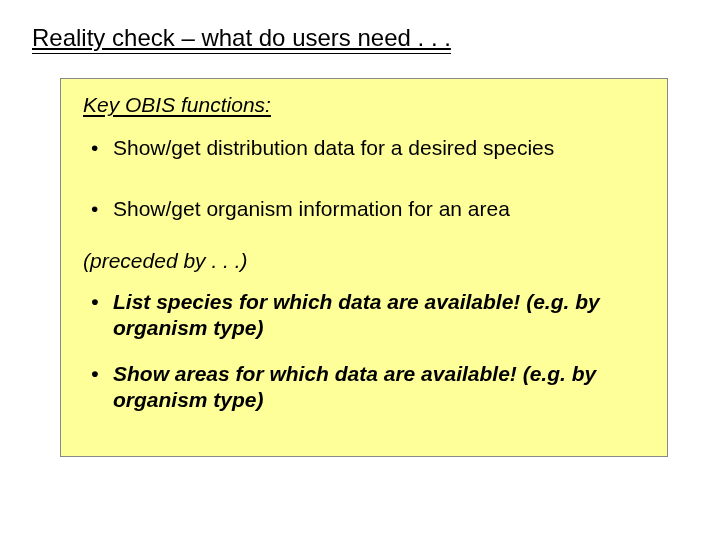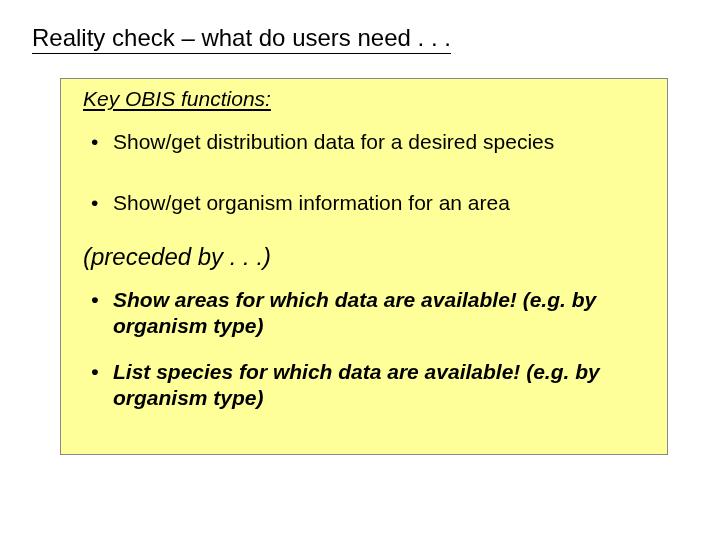--- a/index.html
+++ b/index.html
@@ -9,26 +9,27 @@
     font-family: Arial, Helvetica, sans-serif;
     padding: 24px 32px;
   }
   .title {
     font-size: 24px;
     color: #000;
     border-bottom: 1px solid #000;
     display: inline-block;
     padding-bottom: 1px;
     margin-bottom: 24px;
+    text-decoration: underline;
   }
   .box {
     background: #ffff99;
     border: 1px solid #888;
     margin: 0 20px 0 28px;
-    padding: 8px 22px 16px 22px;
+    padding: 14px 22px 16px 22px;
   }
   .heading {
     font-style: italic;
     font-size: 21px;
     margin-bottom: 18px;
     text-decoration: underline;
     text-underline-offset: 3px;
   }
   ul.items {
     list-style: none;
@@ -45,21 +46,21 @@
   ul.items li:last-child { margin-bottom: 0; }
   ul.items li::before {
     content: "•";
     position: absolute;
     left: 8px;
     top: 0;
     font-size: 21px;
   }
   .subhead {
     font-style: italic;
-    font-size: 24px;
+    font-size: 21px;
     margin: 10px 0 16px 0;
   }
   ul.bolditems li {
     font-weight: bold;
     font-style: italic;
     margin-bottom: 20px;
   }
   ul.bolditems li:last-child { margin-bottom: 6px; }
 </style>
 </head>
@@ -73,19 +74,19 @@
   <div class="heading">Key OBIS functions:</div>
 
   <ul class="items">
     <li>Show/get distribution data for a desired species</li>
     <li>Show/get organism information for an area</li>
   </ul>
 
   <div class="subhead">(preceded by . . .)</div>
 
   <ul class="items bolditems">
+    <li>List species for which data are available! (e.g. by organism type)</li>
     <li>Show areas for which data are available! (e.g. by organism type)</li>
-    <li>List species for which data are available! (e.g. by organism type)</li>
   </ul>
 </div>
 
 
 
 
 </body></html>

